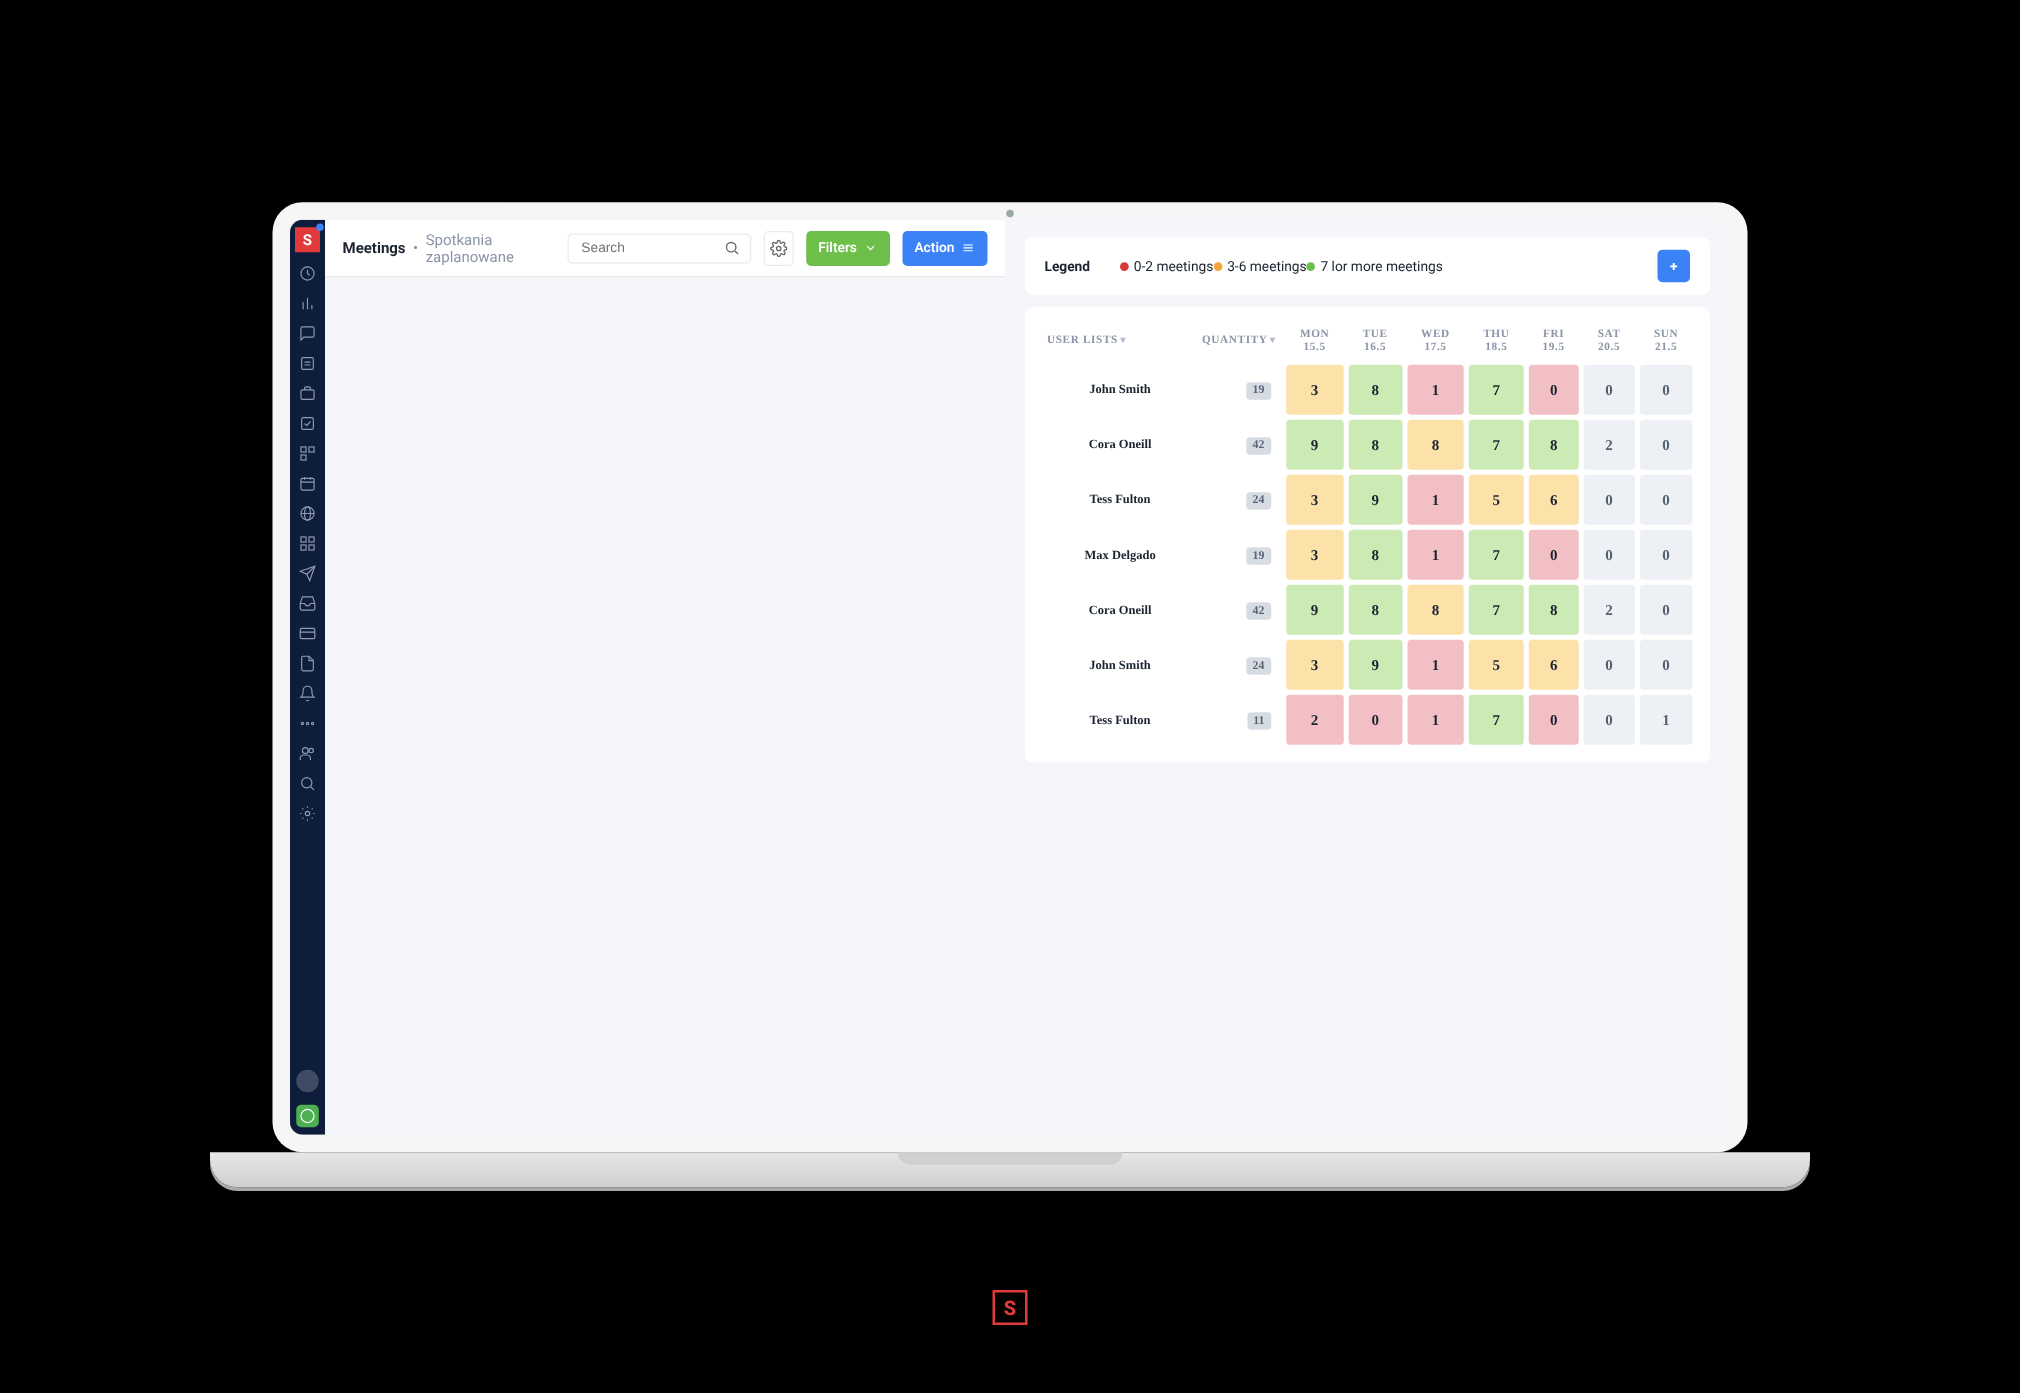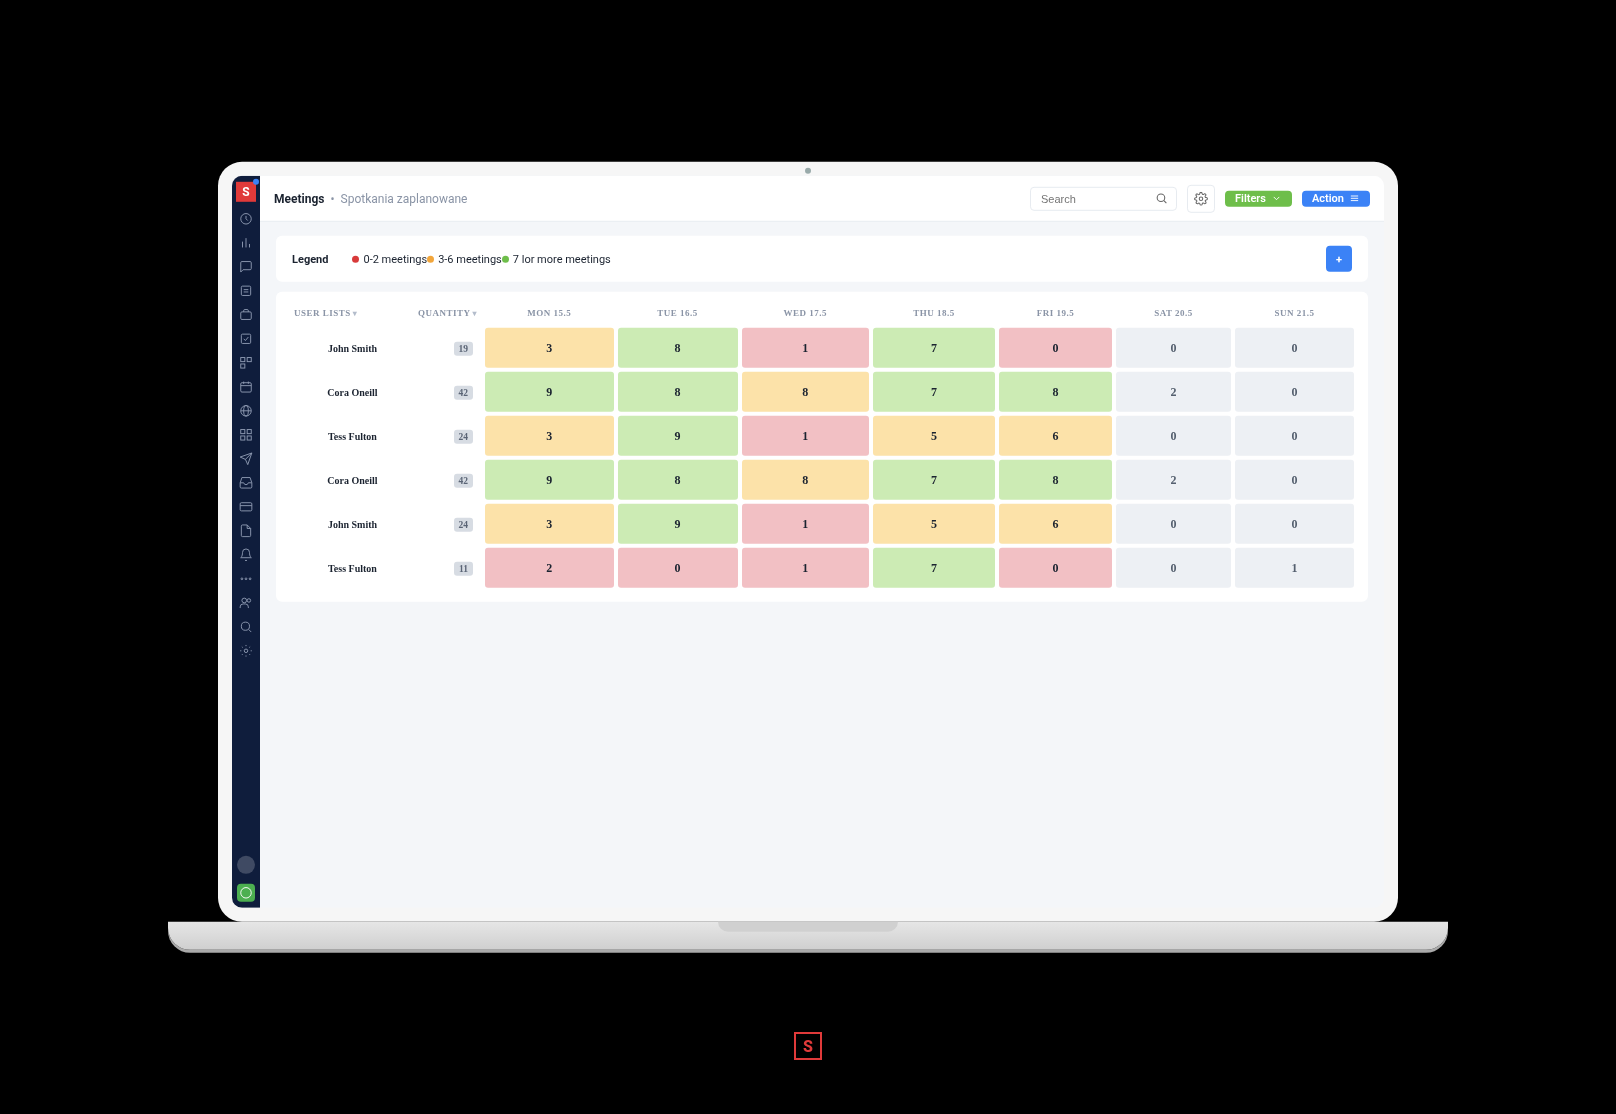--- a/index.html
+++ b/index.html
@@ -78,21 +78,21 @@
     display:flex; align-items:center; justify-content:center;
     cursor:pointer;
   }
   .sidebar svg { width:14px; height:14px; stroke:#8F9BB3; fill:none; stroke-width:1.6; }
   .sidebar .spacer { flex:1; }
   .sidebar .avatar { width:18px; height:18px; border-radius:50%; background:#3F4A63; }
   .sidebar .status { width:18px; height:18px; border-radius:4px; background:#4CAF50; display:flex;align-items:center;justify-content:center; margin-bottom:6px;}
   .sidebar .status svg{stroke:#fff;}
 
   
-  .main { flex:1; display:flex; flex-direction:column; }
+  .main { flex:1; display:flex; }
 
   .topbar {
     height:46px; background:var(--panel-bg);
     display:flex; align-items:center; padding:0 14px; gap:10px;
     border-bottom:1px solid var(--border);
   }
   .breadcrumb { font-size:12px; display:flex; gap:6px; align-items:center;}
   .breadcrumb .title { font-weight:700; }
   .breadcrumb .sep { color:var(--muted);}
   .breadcrumb .sub { color:var(--muted);}
@@ -102,21 +102,21 @@
     border:1px solid var(--border); border-radius:4px;
     padding:4px 8px; background:#fff;
   }
   .search input { border:none; outline:none; font-size:11px; width:110px; background:transparent;}
   .search svg { width:13px; height:13px; stroke:#666; fill:none; stroke-width:2;}
   .iconbtn {
     width:28px; height:28px; border:1px solid var(--border); border-radius:4px;
     display:flex; align-items:center; justify-content:center; background:#fff; cursor:pointer;
   }
   .iconbtn svg{width:14px;height:14px;stroke:#666;fill:none;stroke-width:1.8;}
-  .btn { height:16px; border-radius:4px; color:#fff; font-size:11px; font-weight:600;
+  .btn { height:28px; border-radius:4px; color:#fff; font-size:11px; font-weight:600;
     display:flex; align-items:center; padding:0 10px; gap:5px; cursor:pointer;}
   .btn.green{ background:#6EBE4A;}
   .btn.blue{ background:var(--blue);}
   .btn svg{width:11px;height:11px;stroke:#fff;fill:none;stroke-width:2;}
 
   .tabs {
     background:var(--panel-bg);
     display:flex; gap:20px; padding:0 40px;
     height:36px; align-items:flex-end;
     border-bottom:1px solid var(--border);
@@ -415,20 +415,31 @@
                     <td class="qty"><span class="badge">24</span></td>
                     <td class="cell orange">3</td>
                     <td class="cell green">9</td>
                     <td class="cell red">1</td>
                     <td class="cell orange">5</td>
                     <td class="cell orange">6</td>
                     <td class="cell grey">0</td>
                     <td class="cell grey">0</td>
                   </tr>
                   <tr>
+                    <td class="user">Max Delgado</td>
+                    <td class="qty"><span class="badge">19</span></td>
+                    <td class="cell orange">3</td>
+                    <td class="cell green">8</td>
+                    <td class="cell red">1</td>
+                    <td class="cell green">7</td>
+                    <td class="cell red">0</td>
+                    <td class="cell grey">0</td>
+                    <td class="cell grey">0</td>
+                  </tr>
+                  <tr>
                     <td class="user">Cora Oneill</td>
                     <td class="qty"><span class="badge">42</span></td>
                     <td class="cell green">9</td>
                     <td class="cell green">8</td>
                     <td class="cell orange">8</td>
                     <td class="cell green">7</td>
                     <td class="cell green">8</td>
                     <td class="cell grey">2</td>
                     <td class="cell grey">0</td>
                   </tr>

